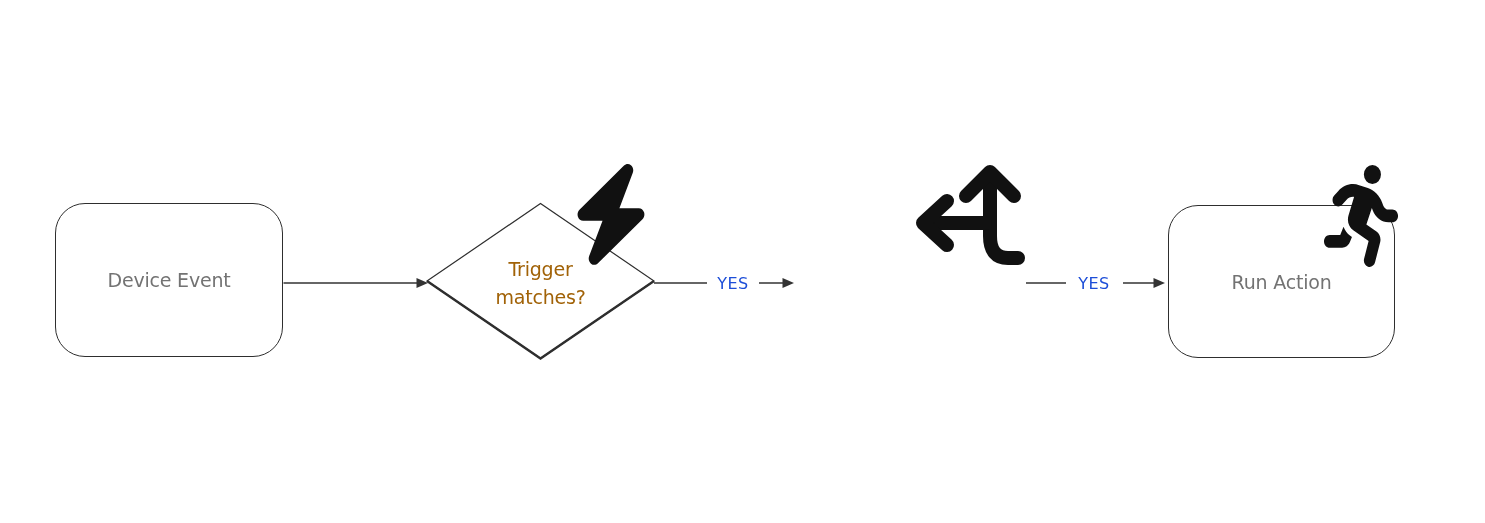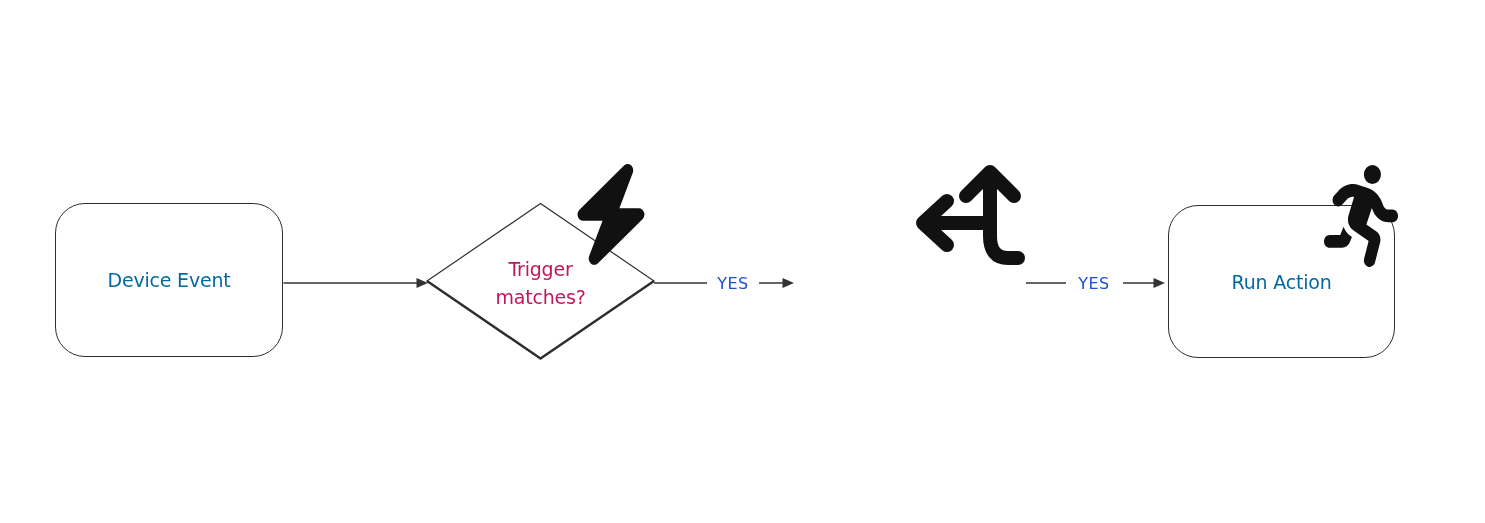--- a/index.html
+++ b/index.html
@@ -16,30 +16,30 @@
     border:1.4px solid #2e2e2e;
     border-radius:30px;
     background:#ffffff;
     box-sizing:border-box;
     z-index:2;
   }
   .node.decision{background:transparent;z-index:2;}
   .dshape{position:absolute;left:0;top:0;width:100%;height:100%;}
   .nlabel{
     font-size:19px;
-    color:#0369a1;
+    color:#737373;
     letter-spacing:-0.2px;
     white-space:nowrap;
   }
   .dlabel{
     position:relative;
     text-align:center;
     font-size:19px;
     line-height:28px;
-    color:#be185d;
+    color:#a16207;
     letter-spacing:-0.2px;
     transform:translateY(2px);
   }
   .dlabel span{display:block;}
   .edge-label{
     position:absolute;
     transform:translate(-50%,-50%);
     font-size:16px;
     color:#1d4ed8;
     letter-spacing:0.5px;

